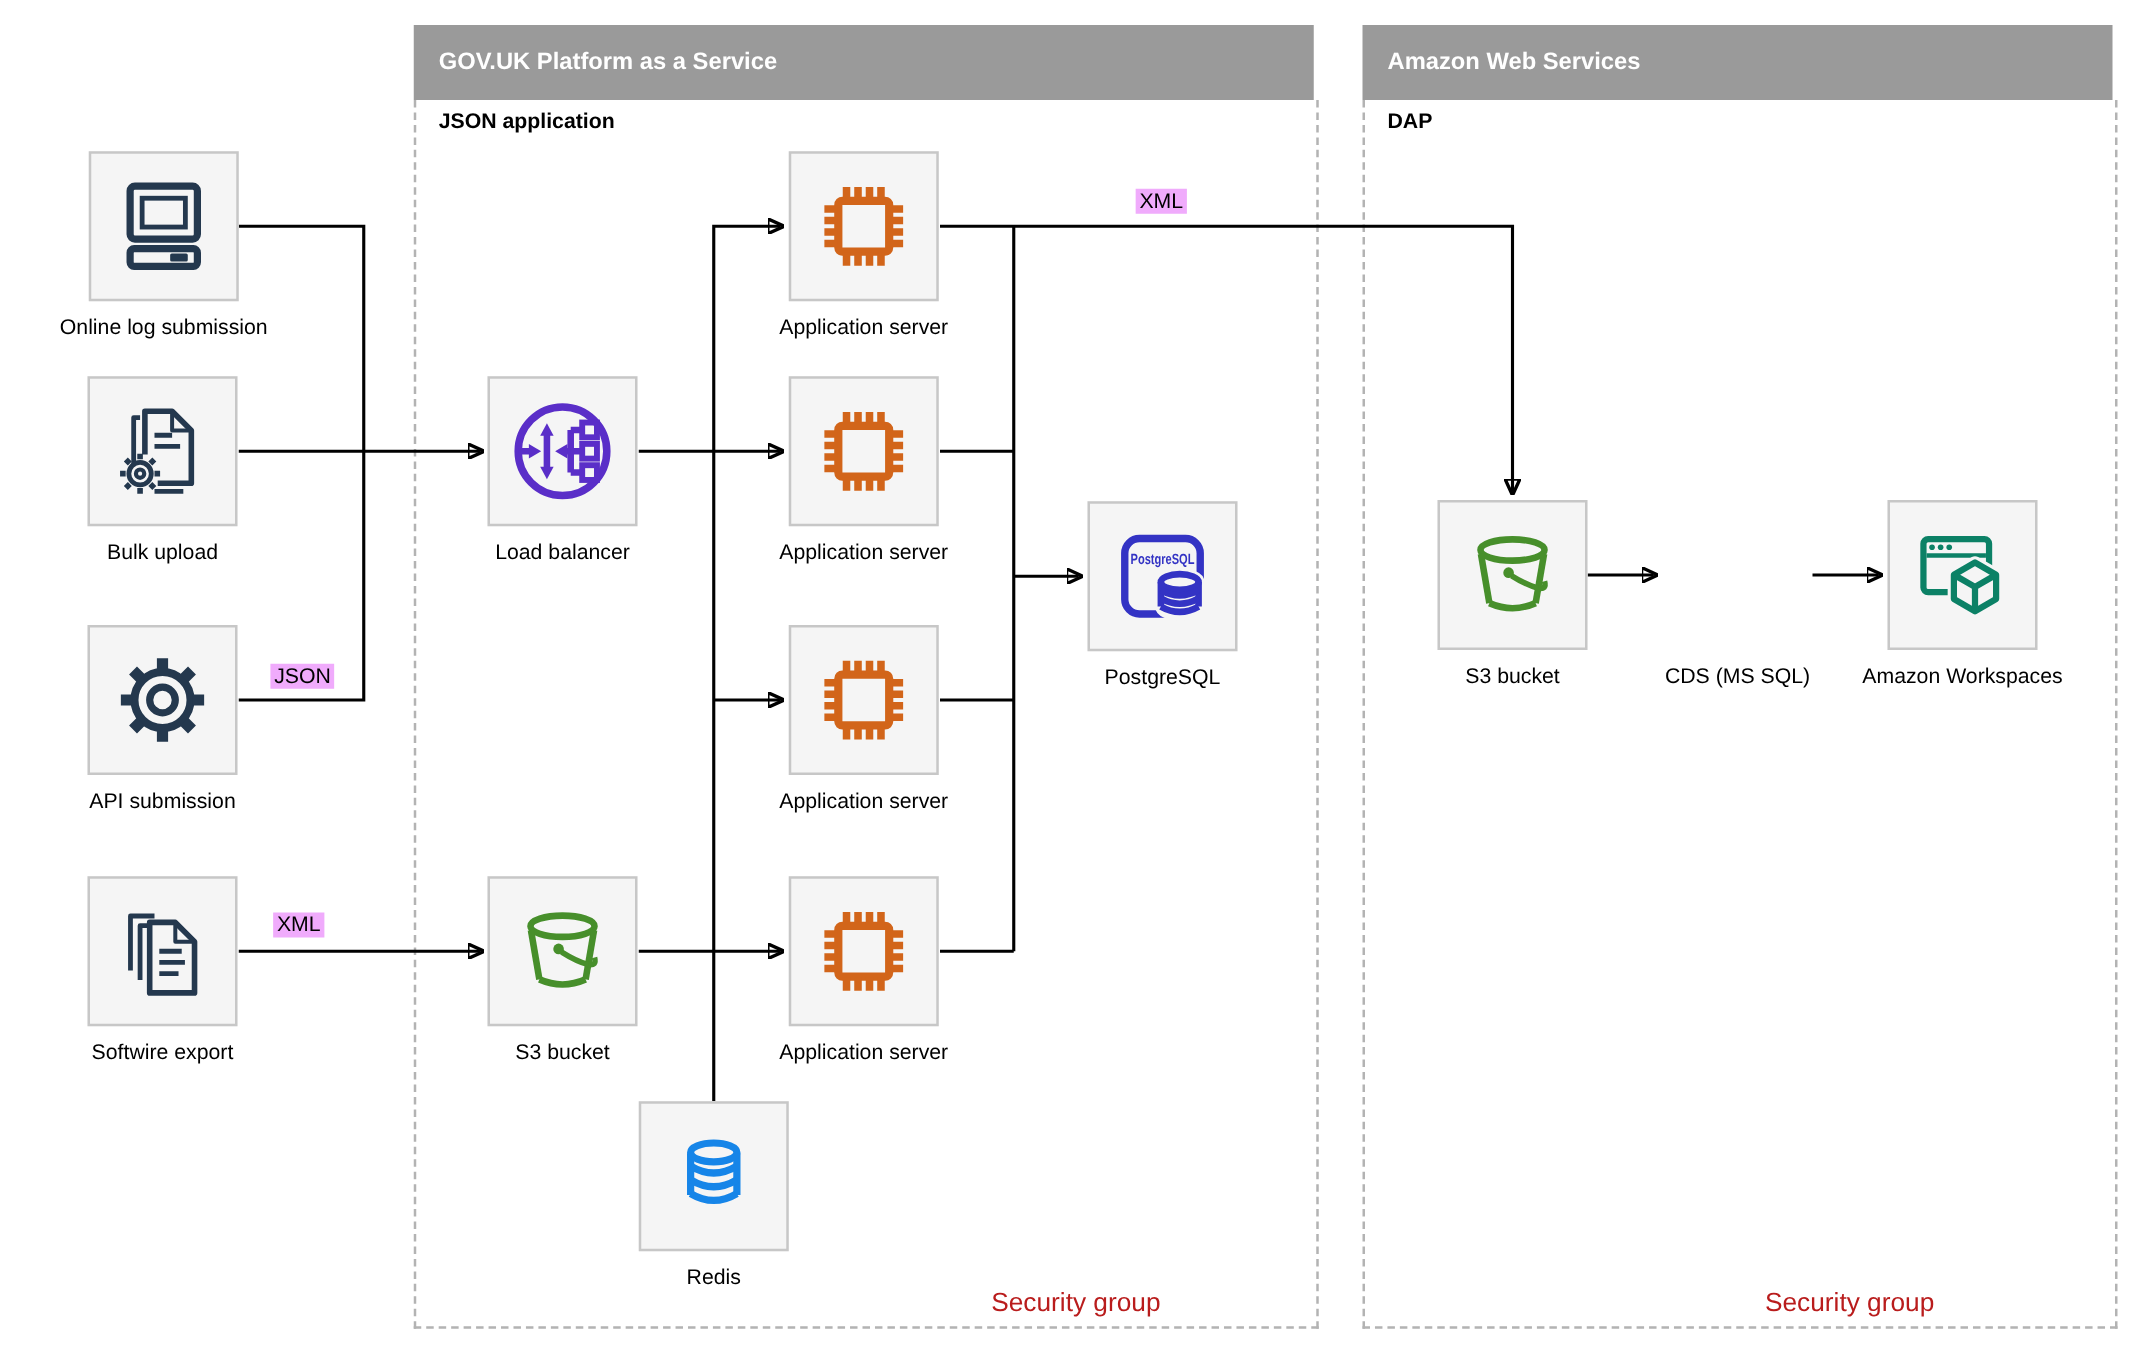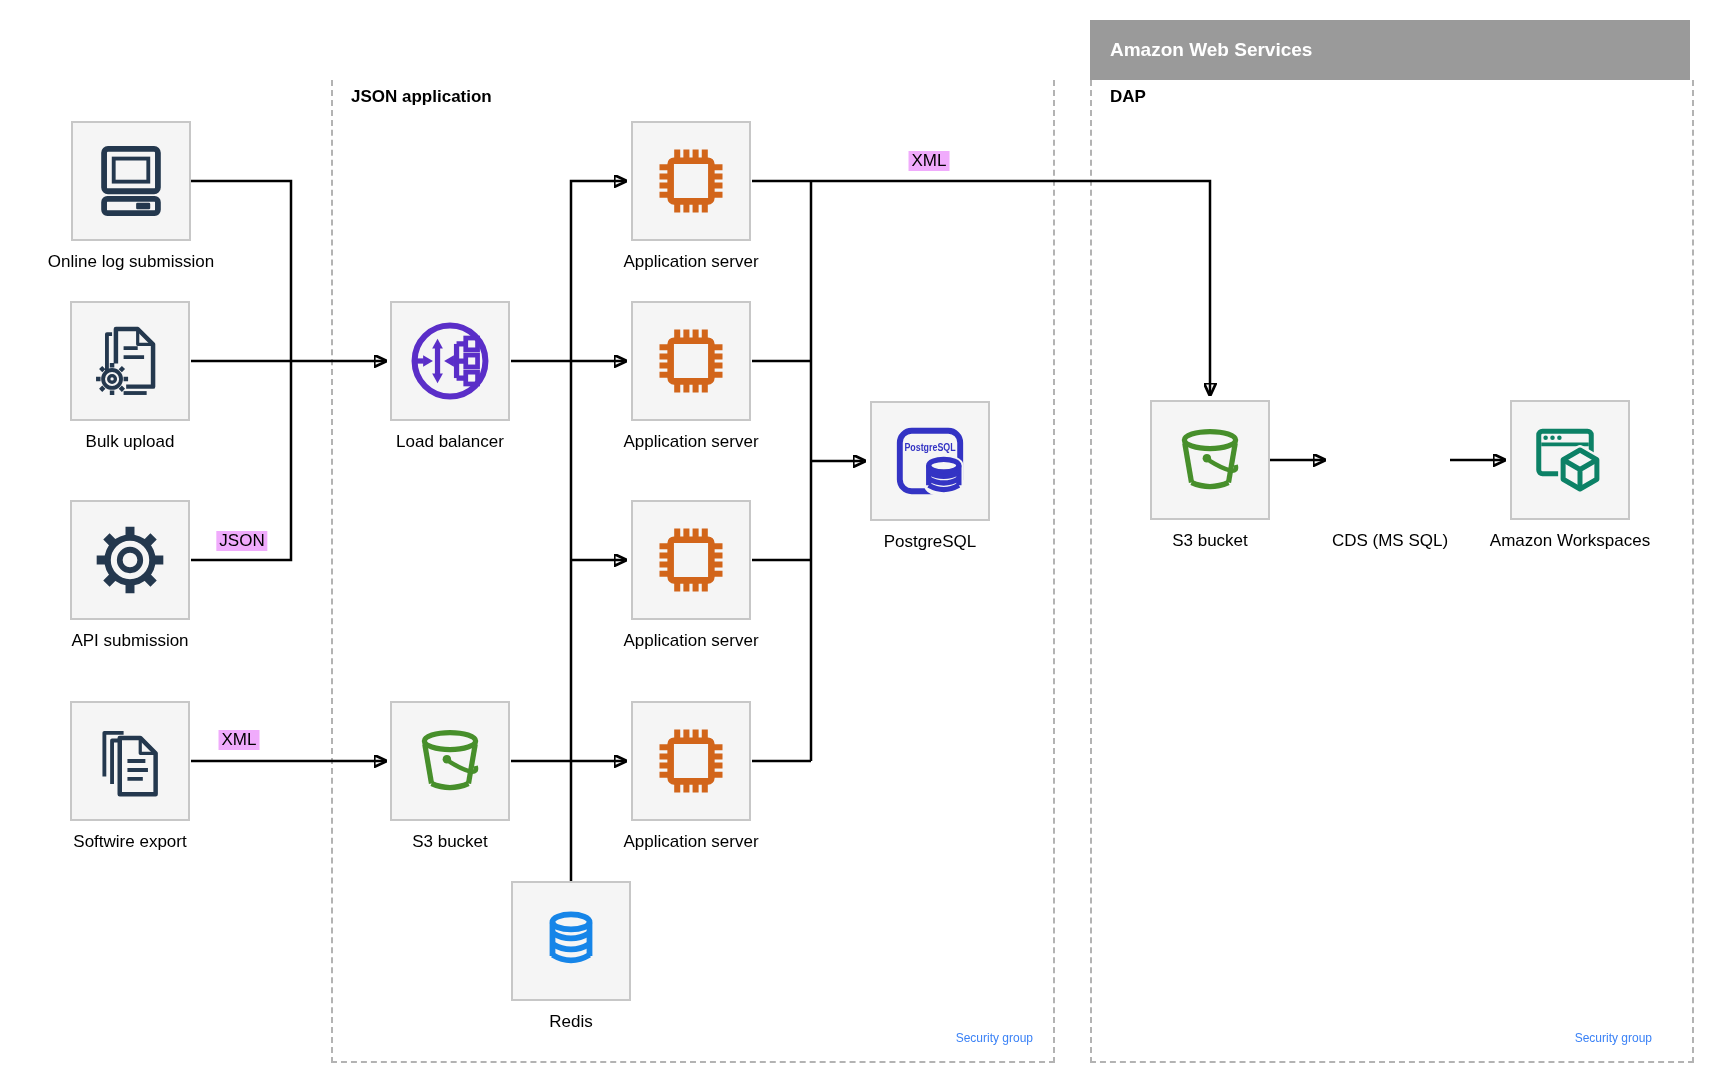--- a/index.html
+++ b/index.html
@@ -5,35 +5,38 @@
   html,body{margin:0;padding:0;background:#ffffff;}
   #stage{position:relative;width:1712px;height:1082px;background:#ffffff;
          font-family:"Liberation Sans",sans-serif;color:#000;overflow:hidden;}
   .edges{position:absolute;left:0;top:0;z-index:1;}
   .edges path{stroke:#000;stroke-width:2.5;fill:none;}
   .container{position:absolute;border:2px dashed #b3b3b3;border-top:none;z-index:0;background:#fff;}
   .hbar{position:absolute;height:60px;background:#9a9a9a;z-index:2;}
   .hbar .htitle{display:block;line-height:60px;padding-left:20px;color:#ffffff;
                 font-size:19px;font-weight:bold;}
   .sublabel{position:absolute;font-size:17px;font-weight:bold;z-index:2;}
-  .footer{position:absolute;font-size:12px;color:#3b82f6;z-index:2;width:240px;text-align:right;}
+  .footer{position:absolute;font-size:21px;color:#b91c1c;z-index:2;width:240px;text-align:left;}
   .node{position:absolute;width:120px;height:120px;background:#f5f5f5;border:2px solid #c7c7c7;
         box-sizing:border-box;display:flex;align-items:center;justify-content:center;z-index:3;}
   .nlabel{position:absolute;width:240px;text-align:center;font-size:17px;z-index:3;}
   .elabel{position:absolute;transform:translate(-50%,-50%);font-size:17px;z-index:3;background:#f0abfc;padding:0 3px;}
   svg.ic{display:block;}
 </style>
 </head>
 <body>
 
 <div id="stage">
 
   <div class="container" style="left:331px;top:80px;width:720px;height:981px;"></div>
   <div class="container" style="left:1090px;top:80px;width:600px;height:981px;"></div>
 
+  <div class="hbar" style="left:331px;top:20px;width:720px;">
+    <span class="htitle">GOV.UK Platform as a Service</span>
+  </div>
   <div class="hbar" style="left:1090px;top:20px;width:600px;">
     <span class="htitle">Amazon Web Services</span>
   </div>
 
   <div class="sublabel" style="left:351px;top:87px;">JSON application</div>
   <div class="sublabel" style="left:1110px;top:87px;">DAP</div>
 
   <div class="footer" style="right:679px;top:1031px;">Security group</div>
   <div class="footer" style="right:60px;top:1031px;">Security group</div>
 

